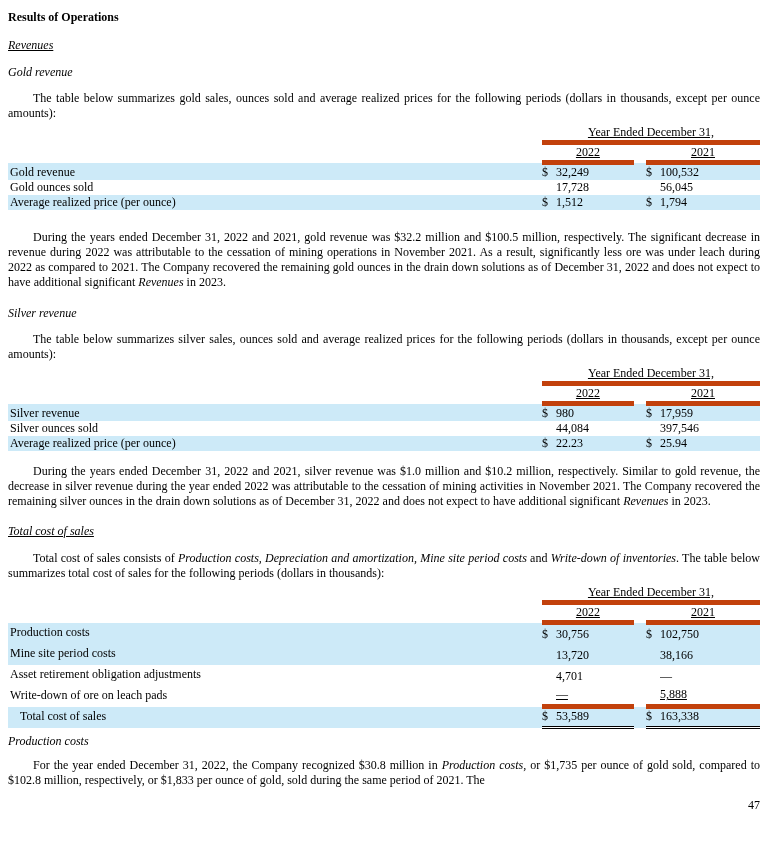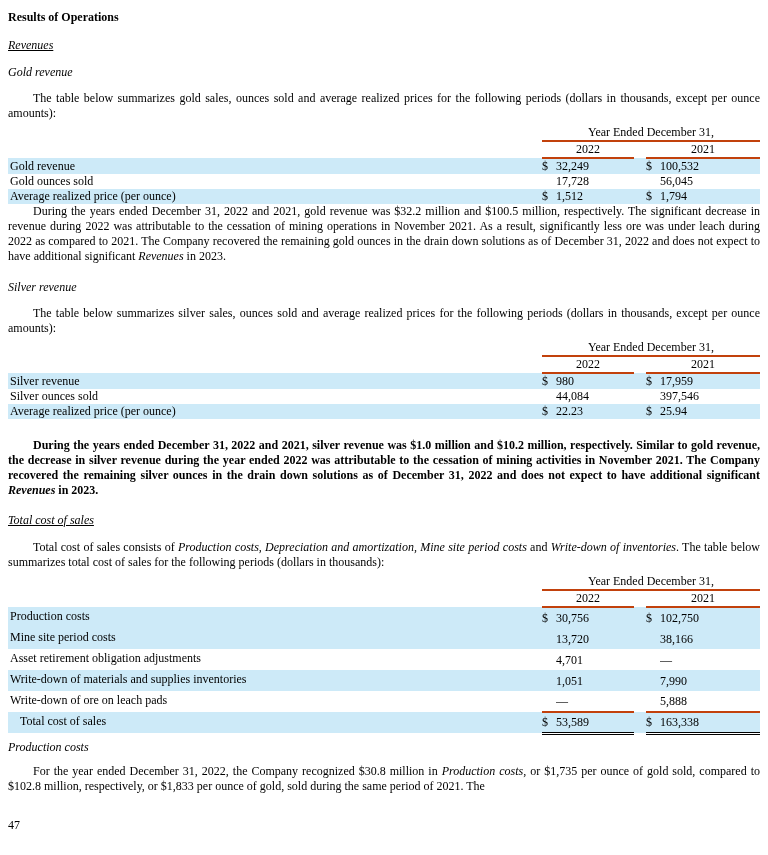--- a/index.html
+++ b/index.html
@@ -19,44 +19,44 @@
   p.body { text-align: justify; text-indent: 25px; }
   p.body .it { font-style: italic; }
 
   
   table.fin { width: 100%; border-collapse: collapse; table-layout: fixed; }
   table.fin td { vertical-align: bottom; overflow: hidden; white-space: nowrap; }
   table.fin .lbl { text-align: left; padding-left: 2px; }
   table.fin .cur { text-align: left; }
   table.fin .val { text-align: left; padding-right: 2px; }
   table.fin thead td { text-align: center; vertical-align: bottom; height: 16px; }
-  .rule-b   { border-bottom: 2px solid #c2410c; }
+  .rule-b   { border-bottom: 5px solid #c2410c; text-decoration: underline; }
   .rule-dbl { border-bottom: 3px double #000; }
   tr.hl td { background: var(--hl, #cdeaf8); }
   
   table.compact tbody td { height: 15px; }
   
   table.tall tbody td { height: 21px; }
   table.tall tbody td.lbl { vertical-align: top; padding-top: 2px; }
   table.tall tbody td.cur, table.tall tbody td.val { vertical-align: bottom; padding-bottom: 2px; }
   table.tall tbody td.gap { vertical-align: bottom; }
   .indent { padding-left: 12px !important; }
 
   
   .mt-sm { margin-top: 4px; }
   .mt-11 { margin-top: 11px; }
   .mt-12 { margin-top: 12px; }
   .mt-13 { margin-top: 13px; }
   .mt-15 { margin-top: 15px; }
   .mt-16 { margin-top: 16px; }
-  .mt-19 { margin-top: 19px; font-weight: bold; }
-  .mt-20 { }
+  .mt-19 { margin-top: 13px; }
+  .mt-20 { margin-top: 20px; }
   .mt-5  { margin-top: 5px; }
   .mt-9  { margin-top: 9px; }
-  .page-num { text-align: left; margin-top: 24px; }
+  .page-num { text-align: right; margin-top: 10px; }
 </style>
 </head>
 <body>
 
 <div class="title">Results of Operations</div>
 
 <div class="subhead underlined mt-13">Revenues</div>
 
 <div class="subhead mt-12">Gold revenue</div>
 
@@ -211,28 +211,20 @@
       <td class="val">38,166</td>
     </tr>
     <tr>
       <td class="lbl">Asset retirement obligation adjustments</td>
       <td class="cur"></td>
       <td class="val">4,701</td>
       <td class="gap"></td>
       <td class="cur"></td>
       <td class="val">—</td>
     </tr>
-    <tr class="hl">
-      <td class="lbl">Write-down of materials and supplies inventories</td>
-      <td class="cur"></td>
-      <td class="val">1,051</td>
-      <td class="gap"></td>
-      <td class="cur"></td>
-      <td class="val">7,990</td>
-    </tr>
     <tr>
       <td class="lbl">Write-down of ore on leach pads</td>
       <td class="cur rule-b"></td>
       <td class="val rule-b">—</td>
       <td class="gap"></td>
       <td class="cur rule-b"></td>
       <td class="val rule-b">5,888</td>
     </tr>
     <tr class="hl">
       <td class="lbl indent">Total cost of sales</td>

